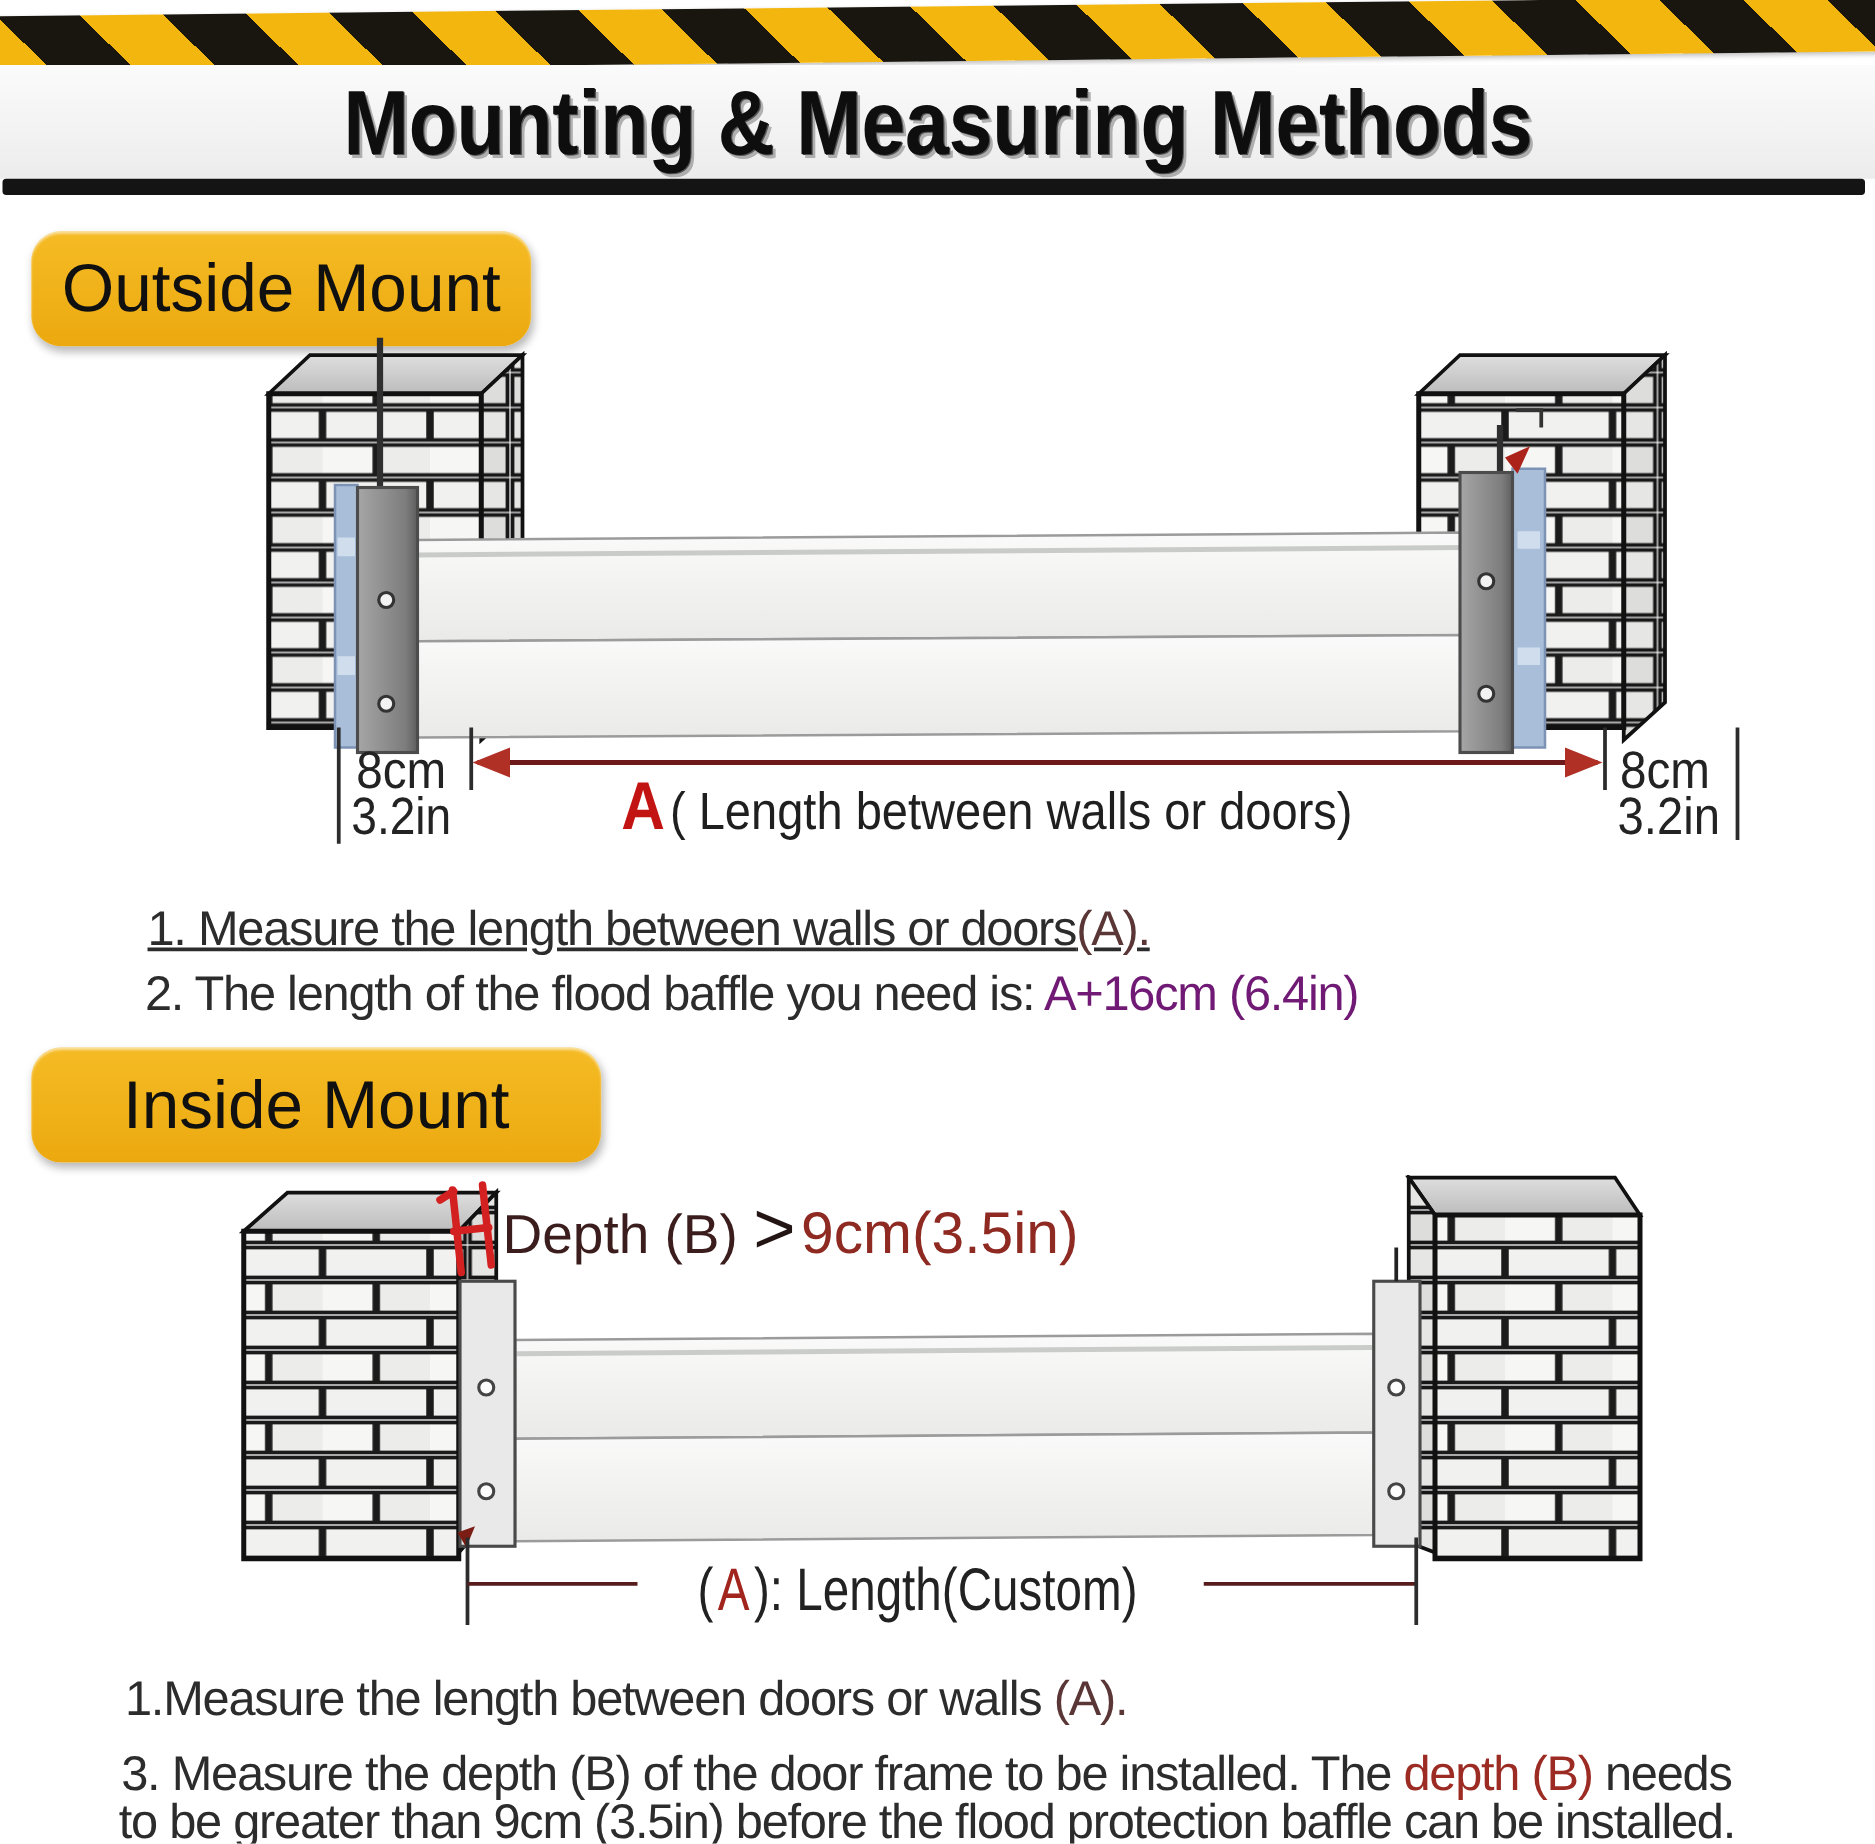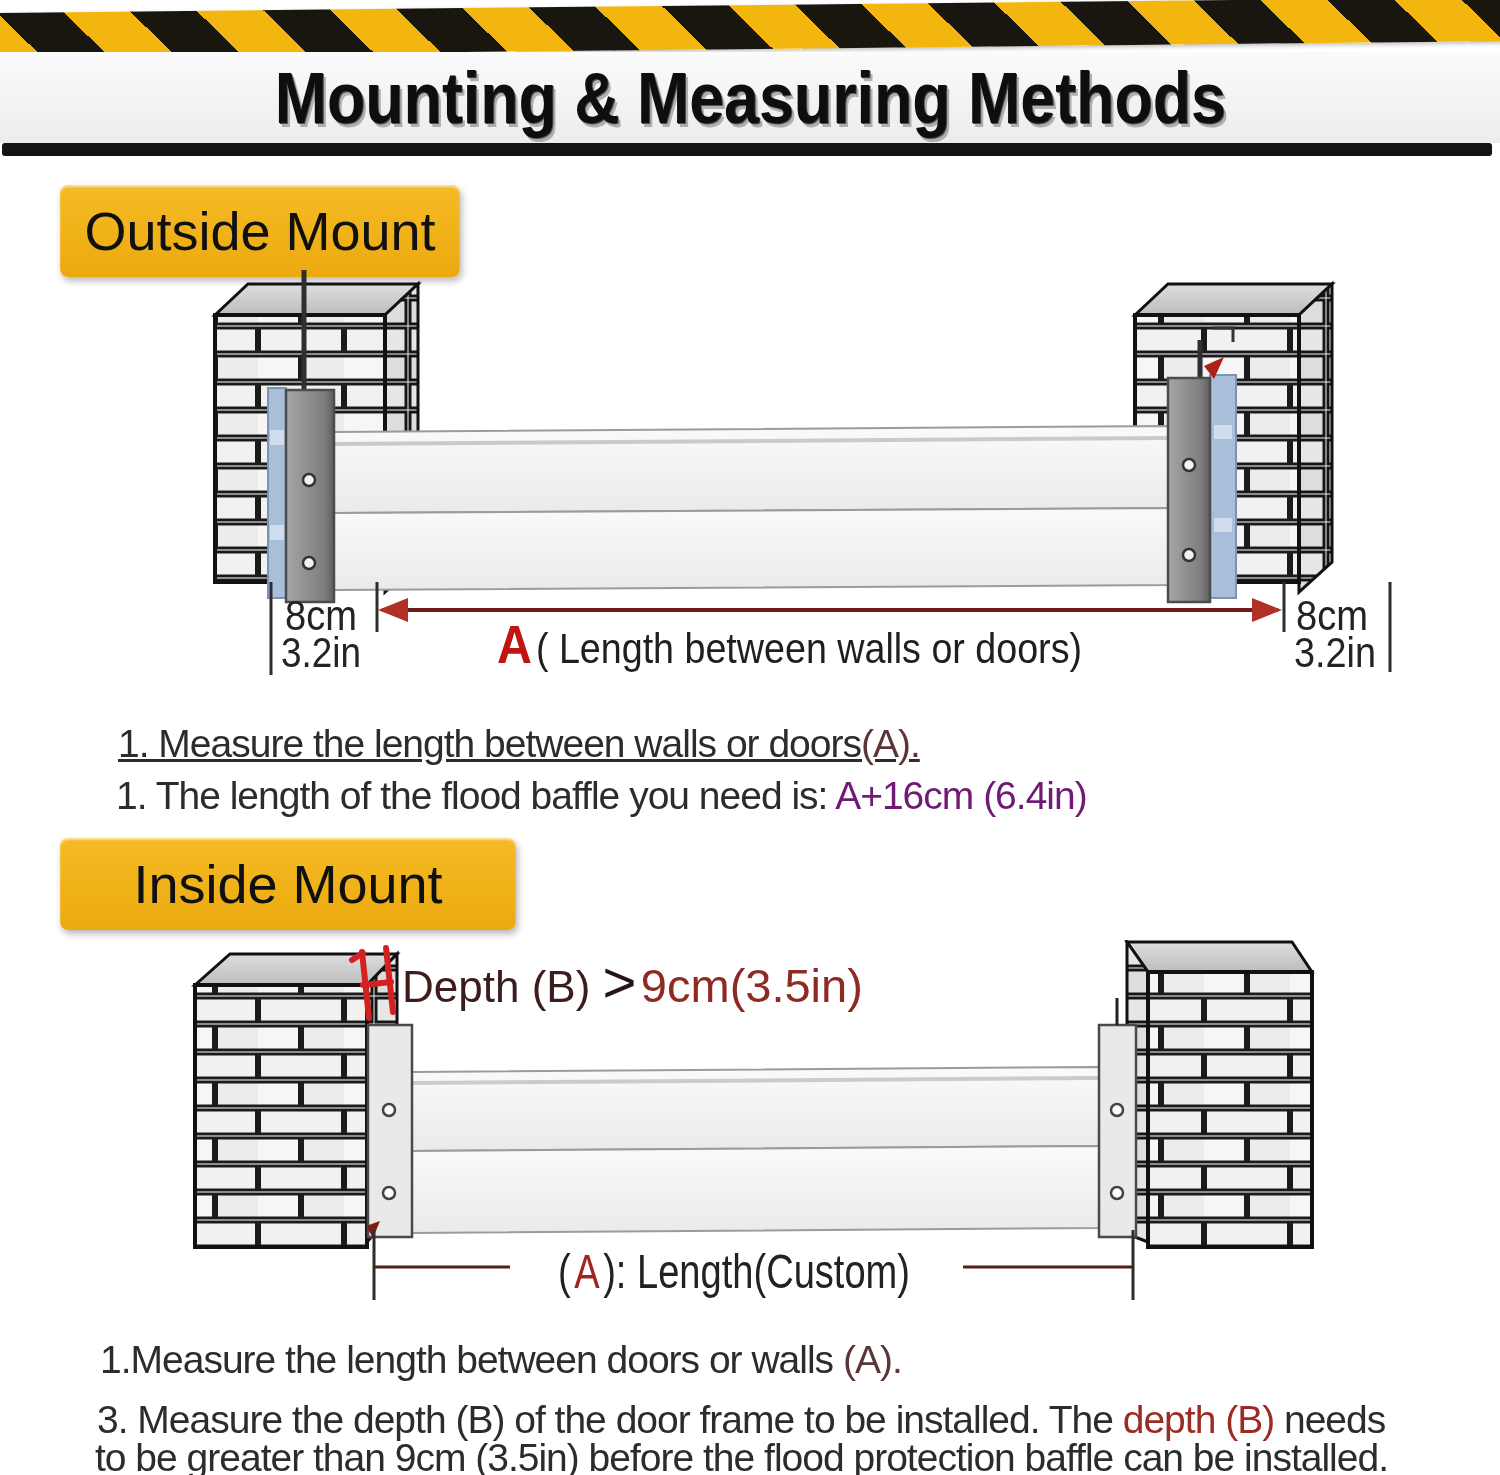--- a/index.html
+++ b/index.html
@@ -14,24 +14,24 @@
   
   .titleband{position:absolute;left:0;top:52px;width:1500px;height:91px;
         background:linear-gradient(#fbfbfb,#ececec);
         display:flex;align-items:center;justify-content:center;}
   .title{font-size:64px;font-weight:700;color:#0e0e0e;white-space:nowrap;
         transform:scale(0.98,1.14);
         text-shadow:3px 3px 0 rgba(110,110,110,.5),1px 1px 0 #3a3a3a;}
   .blackbar{position:absolute;left:2px;top:143px;width:1490px;height:13px;background:#141414;border-radius:3px;}
 
   
-  .badge{position:absolute;left:25px;width:400px;height:92px;border-radius:8px;
+  .badge{position:absolute;left:25px;width:400px;height:92px;border-radius:24px;
         background:linear-gradient(#f5bb25,#eca90f);
         display:flex;align-items:center;justify-content:center;
-        box-shadow:2px 4px 7px rgba(0,0,0,.28), inset 0 2px 2px rgba(255,255,255,.55);margin-left:35px;}
+        box-shadow:2px 4px 7px rgba(0,0,0,.28), inset 0 2px 2px rgba(255,255,255,.55);}
   .badge span{font-size:54px;color:#101010;}
   .badge-outside{top:185px;}
   .badge-inside{top:838px;width:456px;}
 
   svg{position:absolute;left:0;}
   .svg-outside{top:270px;}
   .svg-inside{top:940px;}
   .t{font-family:"Liberation Sans","DejaVu Sans",sans-serif;}
 
   
@@ -152,21 +152,21 @@
 
       <text class="t" x="1296" y="360" font-size="42" fill="#232323" textLength="72" lengthAdjust="spacingAndGlyphs">8cm</text>
       <text class="t" x="1294" y="397" font-size="42" fill="#232323" textLength="82" lengthAdjust="spacingAndGlyphs">3.2in</text>
     </g>
   </svg>
 
   <div class="step step-o1">
     <span>1. Measure the length between walls or doors</span><span class="ref">(A).</span>
   </div>
   <div class="step step-o2">
-    <span>1. The length of the flood baffle you need is: </span><span class="red1">A+16cm (6.4in)</span>
+    <span>2. The length of the flood baffle you need is: </span><span class="red1">A+16cm (6.4in)</span>
   </div>
 
   <div class="badge badge-inside">
     <span>Inside Mount</span>
   </div>
 
   <svg class="svg-inside" width="1500" height="375" viewBox="0 0 1500 375">
     <defs>
       <linearGradient id="itopg" x1="0" y1="0" x2="0" y2="1">
         <stop offset="0" stop-color="#dedede"></stop>

